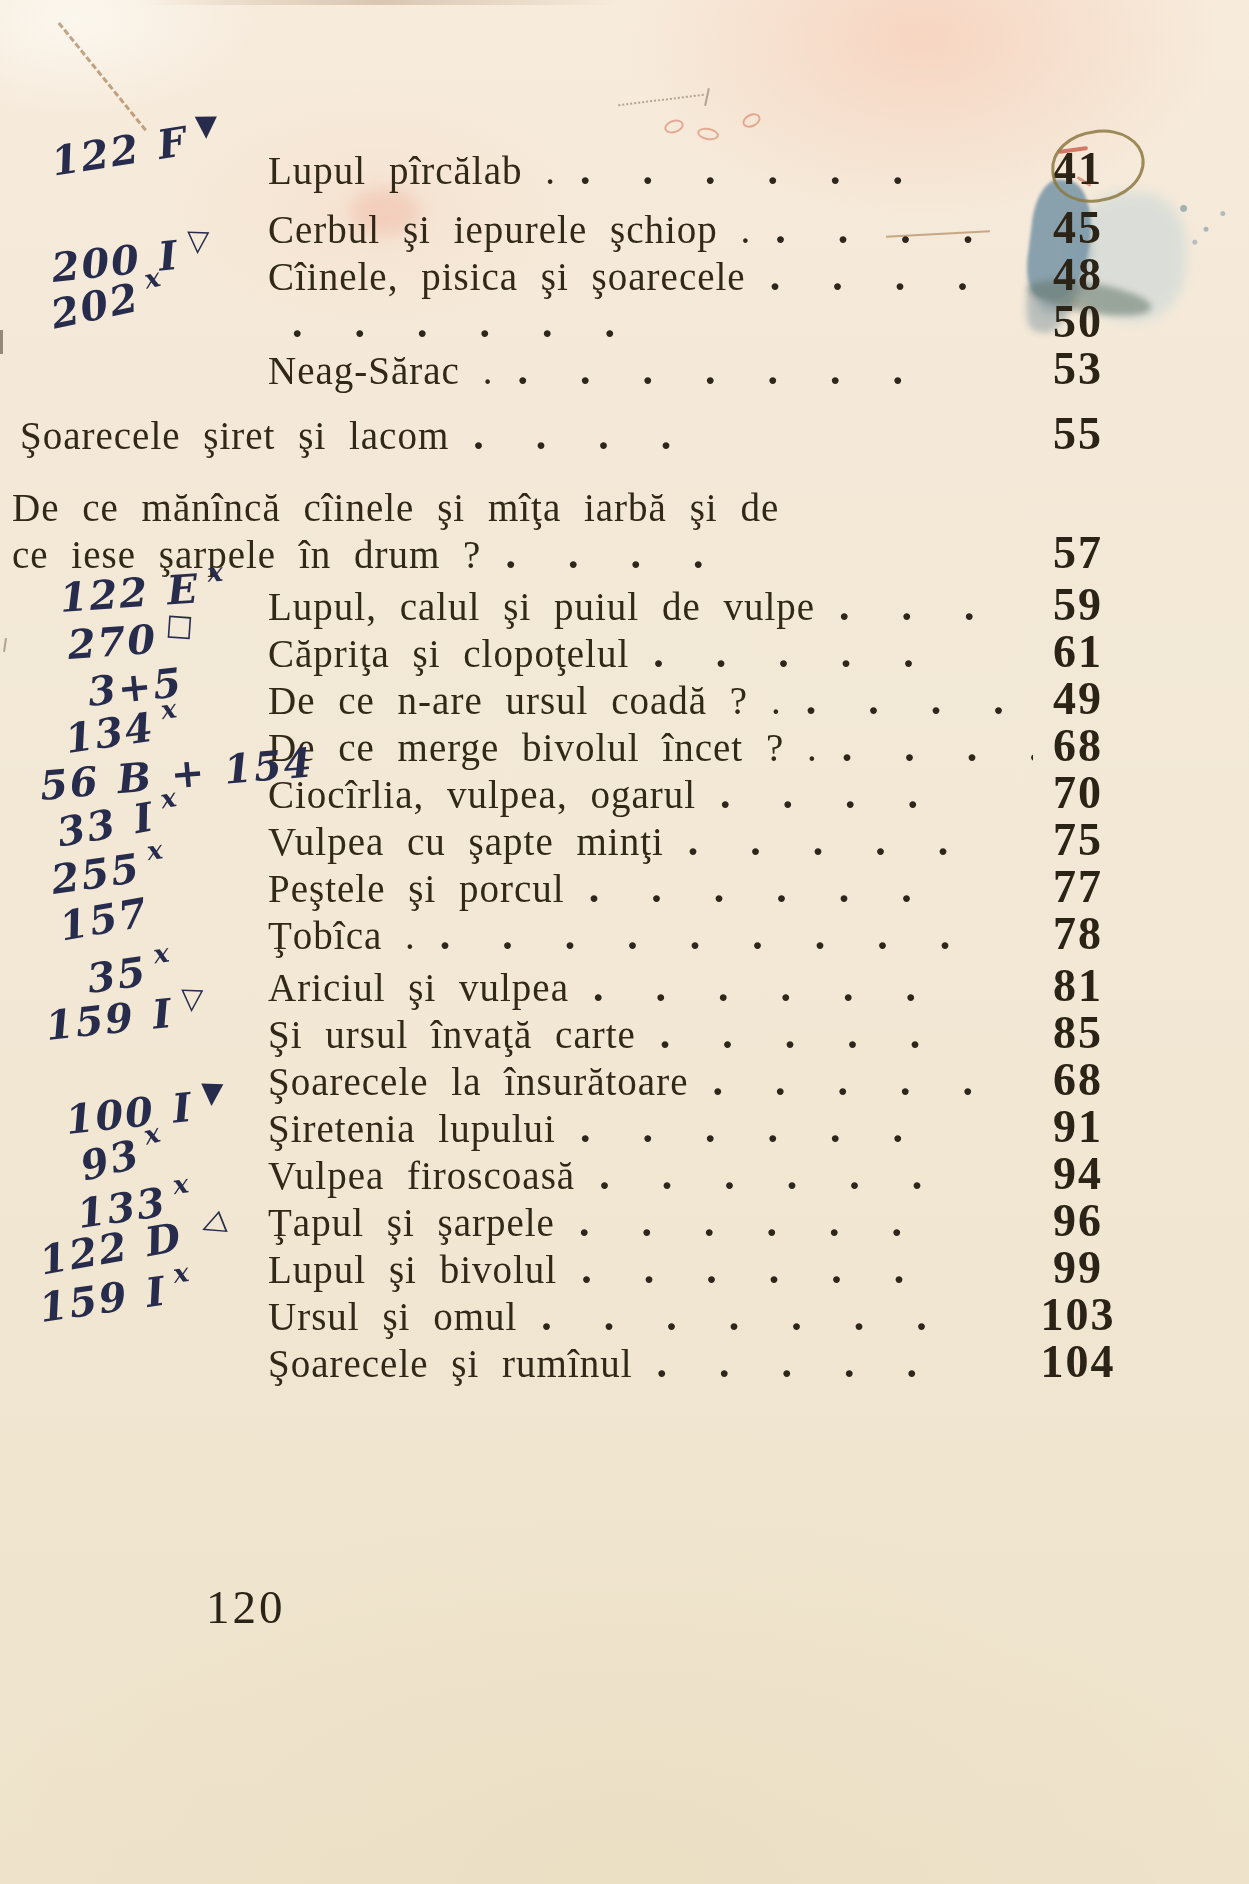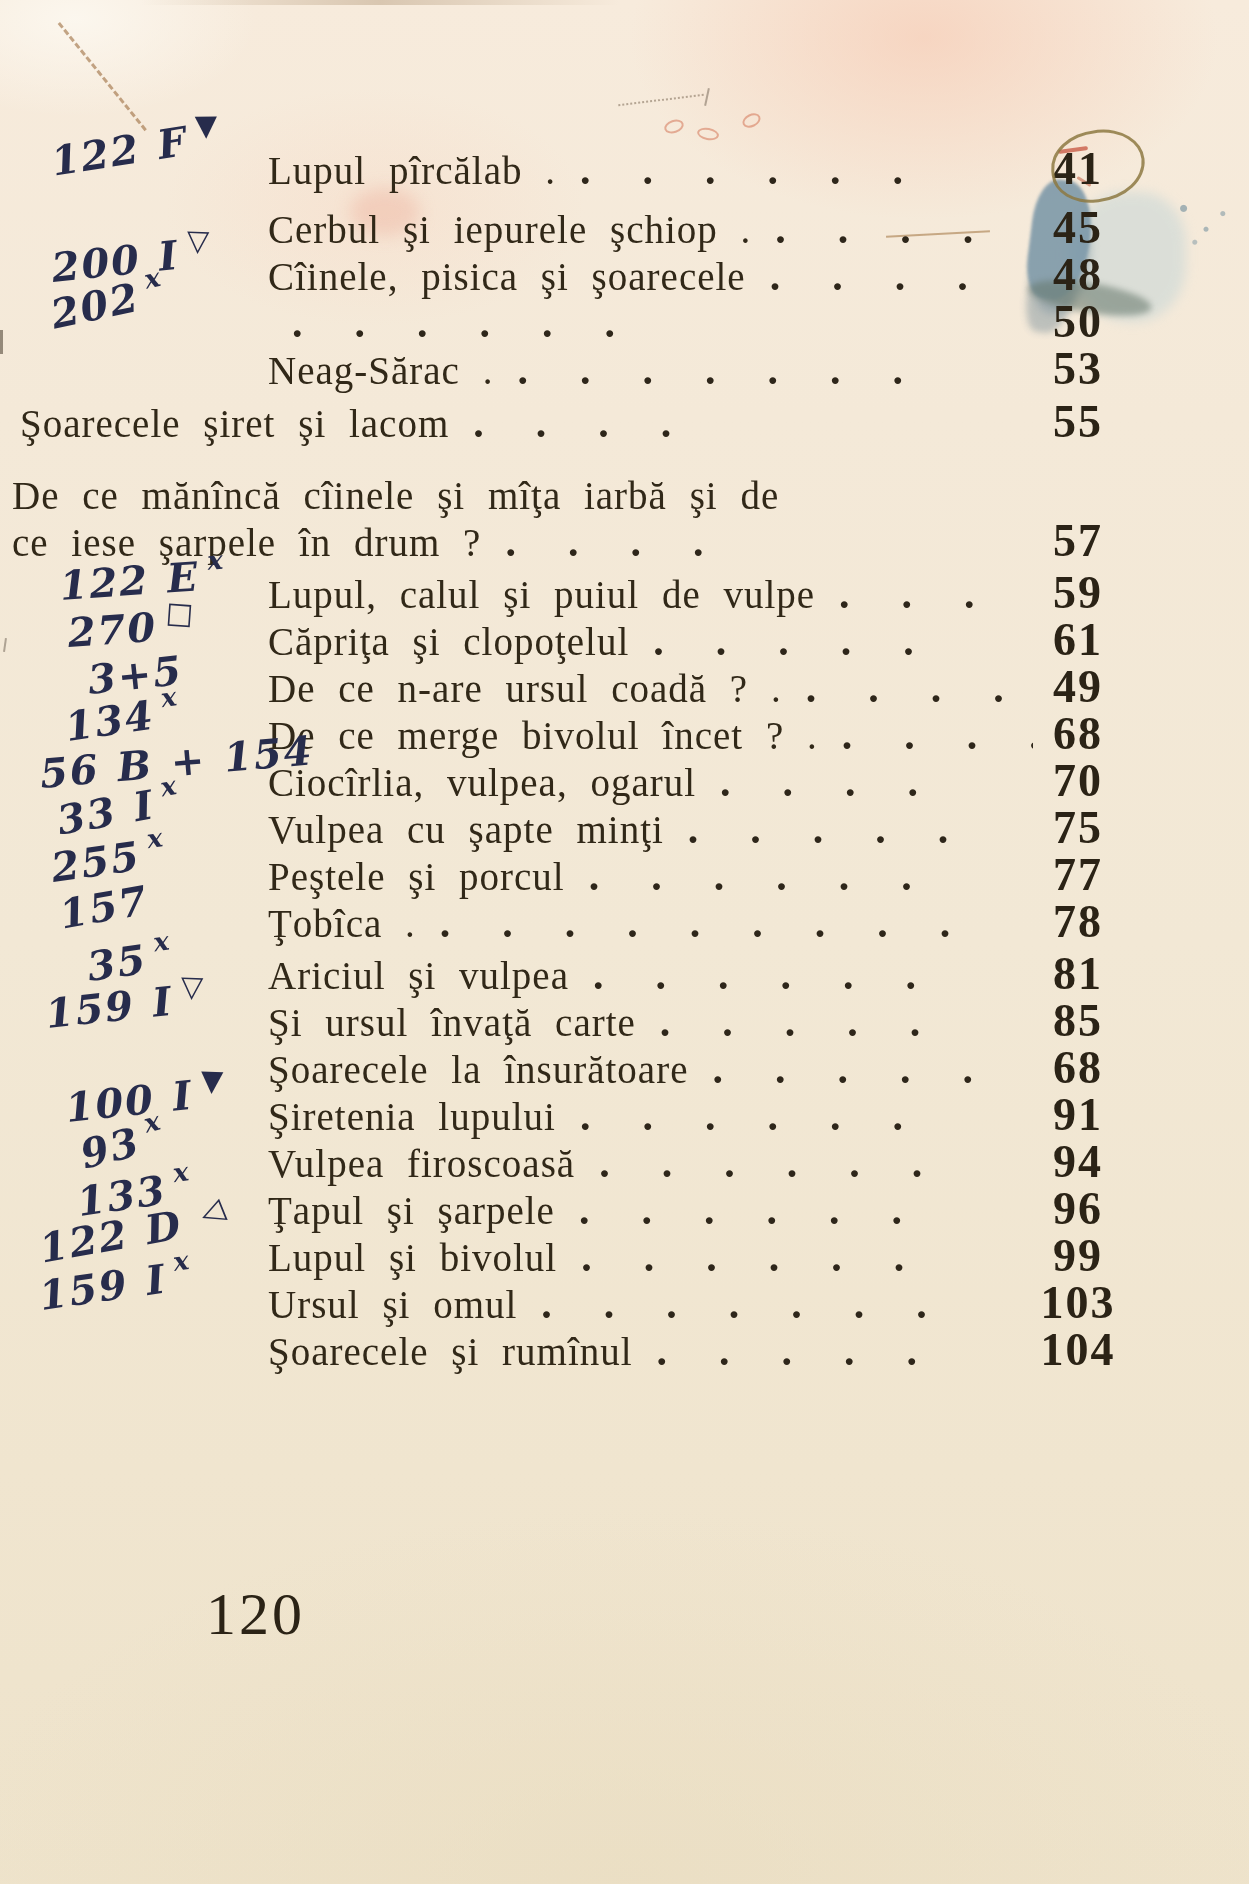--- a/index.html
+++ b/index.html
@@ -55,21 +55,21 @@
   .pagenum.circled::after{content:"";position:absolute;right:-22px;top:-16px;width:88px;height:66px;
       border:3.5px solid rgba(141,121,66,.85);border-radius:52% 48% 55% 45%;transform:rotate(-6deg);}
   
   .mnote{position:absolute;top:-7px;white-space:nowrap;
       font-family:"DejaVu Serif",serif;font-style:italic;font-weight:bold;
       color:#272c4c;font-size:40px;letter-spacing:2px;word-spacing:2px;transform-origin:left center;}
   .msup{font-size:26px;position:relative;top:-20px;margin-left:9px;}
   .msup.sup-shape{font-size:29px;top:-16px;font-style:normal;display:inline-block;transform:rotate(8deg);}
   .msub{font-size:30px;position:relative;top:24px;left:4px;font-style:normal;display:inline-block;transform:rotate(-14deg);}
 
-  .footer-num{position:absolute;left:206px;top:1580px;font-size:60px;letter-spacing:3px;color:#2b2316;font-family:Liberation Serif, serif;}
+  .footer-num{position:absolute;left:206px;top:1580px;font-size:47px;letter-spacing:3px;color:#2b2316;font-family:Liberation Serif, serif;}
 </style>
 </head>
 <body>
 
 <div class="page">
 
   <div class="artifact top-edge"></div>
   <div class="artifact crease"></div>
   <div class="artifact pencil-squiggle"></div>
   <div class="artifact pencil-tick"></div>
@@ -123,21 +123,21 @@
     </span>
   </div>
       <div class="row">
 
     <span class="line2">
       <span class="title">Neag-Sărac .</span>
       <span class="dots">.......</span>
       <span class="pagenum">53</span>
     </span>
   </div>
-      <div class="row" style="margin-top: 6px; padding-left: 20px;">
+      <div class="row" style="margin-top: 18px; padding-left: 20px;">
 
     <span class="line2">
       <span class="title">Şoarecele şiret şi lacom</span>
       <span class="dots">....</span>
       <span class="pagenum">55</span>
     </span>
   </div>
       <div class="row" style="margin-top: 27px; padding-left: 12px;">
 
     <span class="t1full">De ce mănîncă cîinele şi mîţa iarbă şi de</span>

